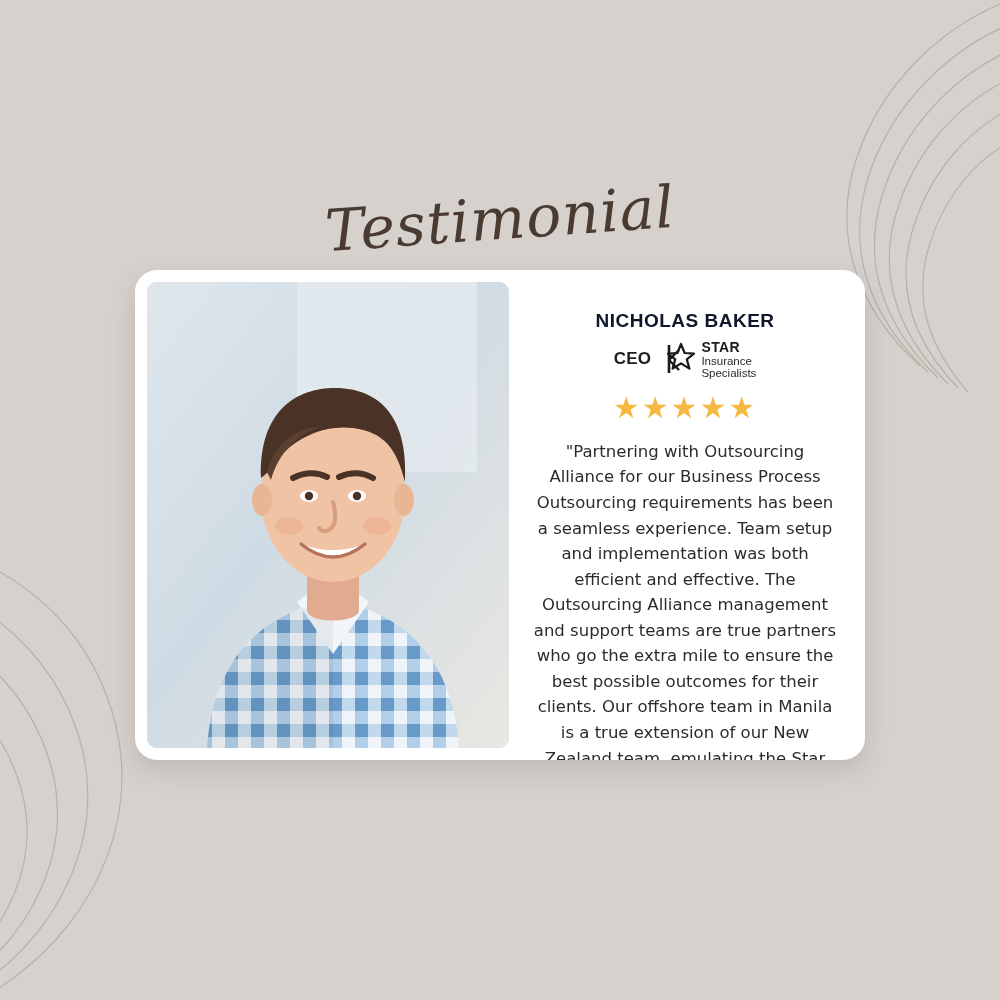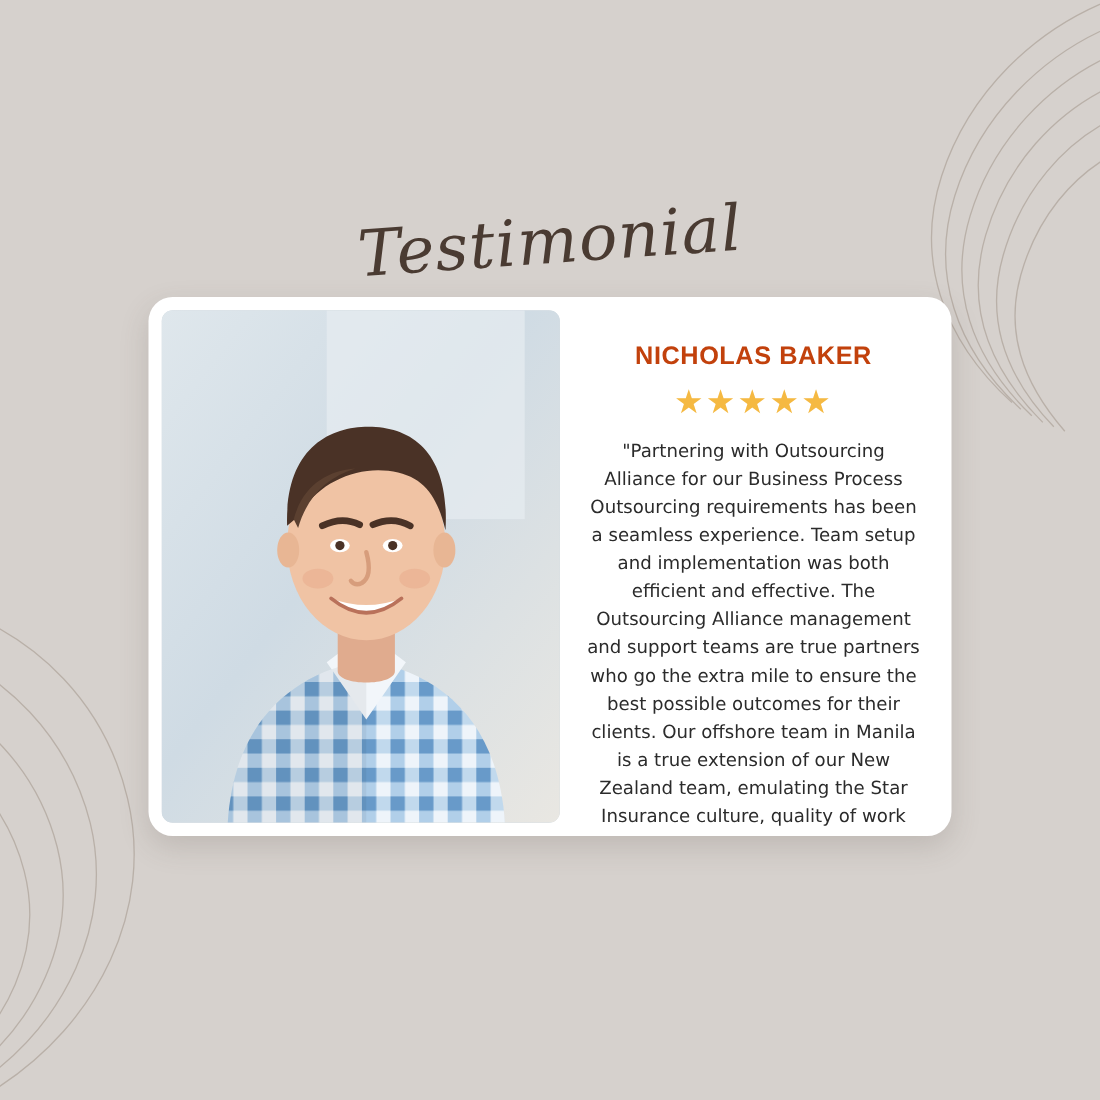--- a/index.html
+++ b/index.html
@@ -66,24 +66,24 @@
   .content {
     flex: 1 1 auto;
     padding: 28px 16px 10px 24px;
     display: flex;
     flex-direction: column;
     align-items: center;
     text-align: center;
   }
 
   .person-name {
-    font-size: 23px;
+    font-size: 19px;
     font-weight: bold;
     letter-spacing: 0.5px;
-    color: #c2410c;
+    color: #0f172a;
     font-family: "Liberation Sans", sans-serif;
   }
 
   .role-row {
     display: flex;
     align-items: center;
     gap: 14px;
     margin-top: 8px;
   }
   .role-title {
@@ -208,20 +208,36 @@
           <ellipse cx="142" cy="244" rx="14" ry="9" fill="#e8a98a" opacity="0.5"></ellipse>
           <ellipse cx="230" cy="244" rx="14" ry="9" fill="#e8a98a" opacity="0.5"></ellipse>
         </g>
       </svg>
     </div>
 
     <div class="content">
 
       <div class="person-name">NICHOLAS BAKER</div>
 
+      <div class="role-row">
+        <div class="role-title">CEO</div>
+        <div class="brand-logo">
+          <svg width="30" height="34" viewBox="0 0 30 34">
+            <path d="M4 3 L4 31" stroke="#1a1a1a" stroke-width="2.6" fill="none"></path>
+            <path d="M16 2 L19.6 11 L29 11.6 L21.8 17.4 L24.4 26.6 L16 21.4 L7.6 26.6 L10.2 17.4 L3 11.6 L12.4 11 Z" fill="none" stroke="#1a1a1a" stroke-width="2.2" stroke-linejoin="round"></path>
+            <path d="M4 18 L14 8" stroke="#1a1a1a" stroke-width="2.4" fill="none"></path>
+            <path d="M4 18 L14 28" stroke="#1a1a1a" stroke-width="2.4" fill="none"></path>
+          </svg>
+          <div class="brand-text">
+            <div class="l1">STAR</div>
+            <div class="l2">Insurance</div>
+            <div class="l3">Specialists</div>
+          </div>
+        </div>
+      </div>
 
       <div class="stars" style="color: rgb(245, 185, 66);">★★★★★</div>
 
       <div class="quote">"Partnering with Outsourcing Alliance for our Business Process Outsourcing requirements has been a seamless experience. Team setup and implementation was both efficient and effective. The Outsourcing Alliance management and support teams are true partners who go the extra mile to ensure the best possible outcomes for their clients. Our offshore team in Manila is a true extension of our New Zealand team, emulating the Star Insurance culture, quality of work and drive to achieve."</div>
 
     </div>
   </div>
 </div>
 
 </body></html>

